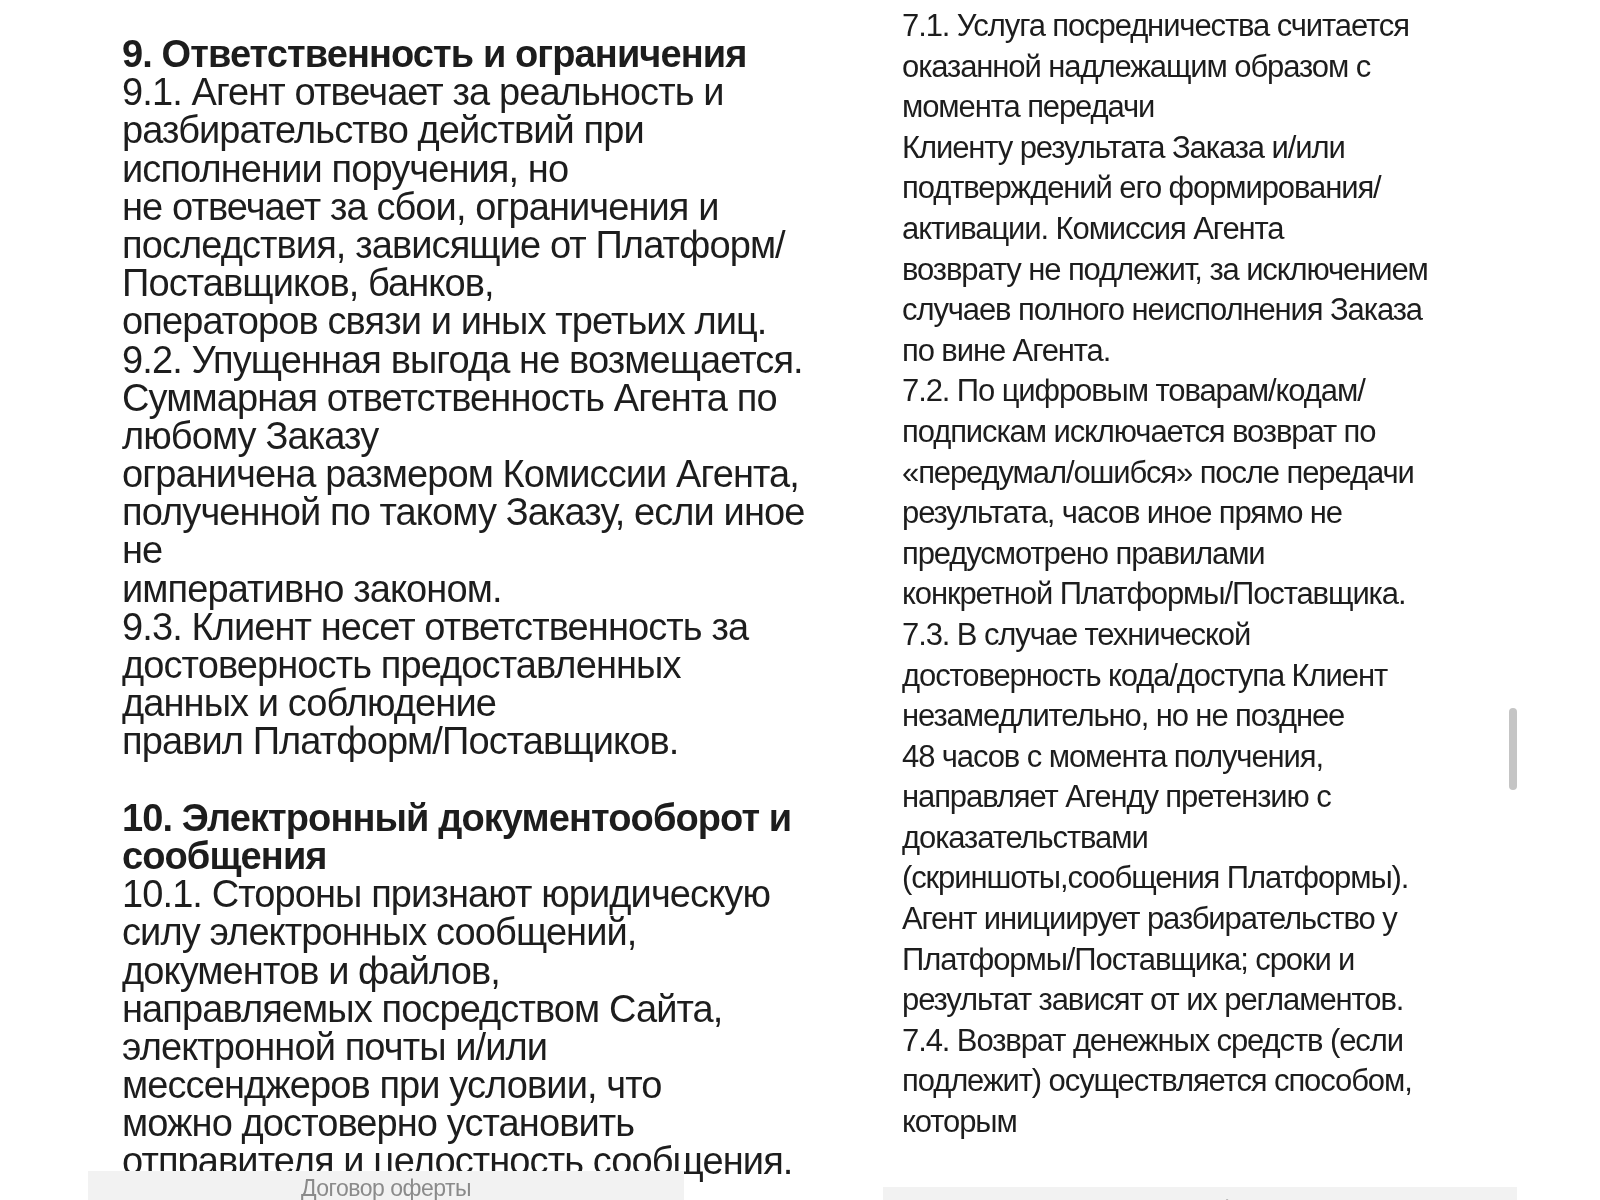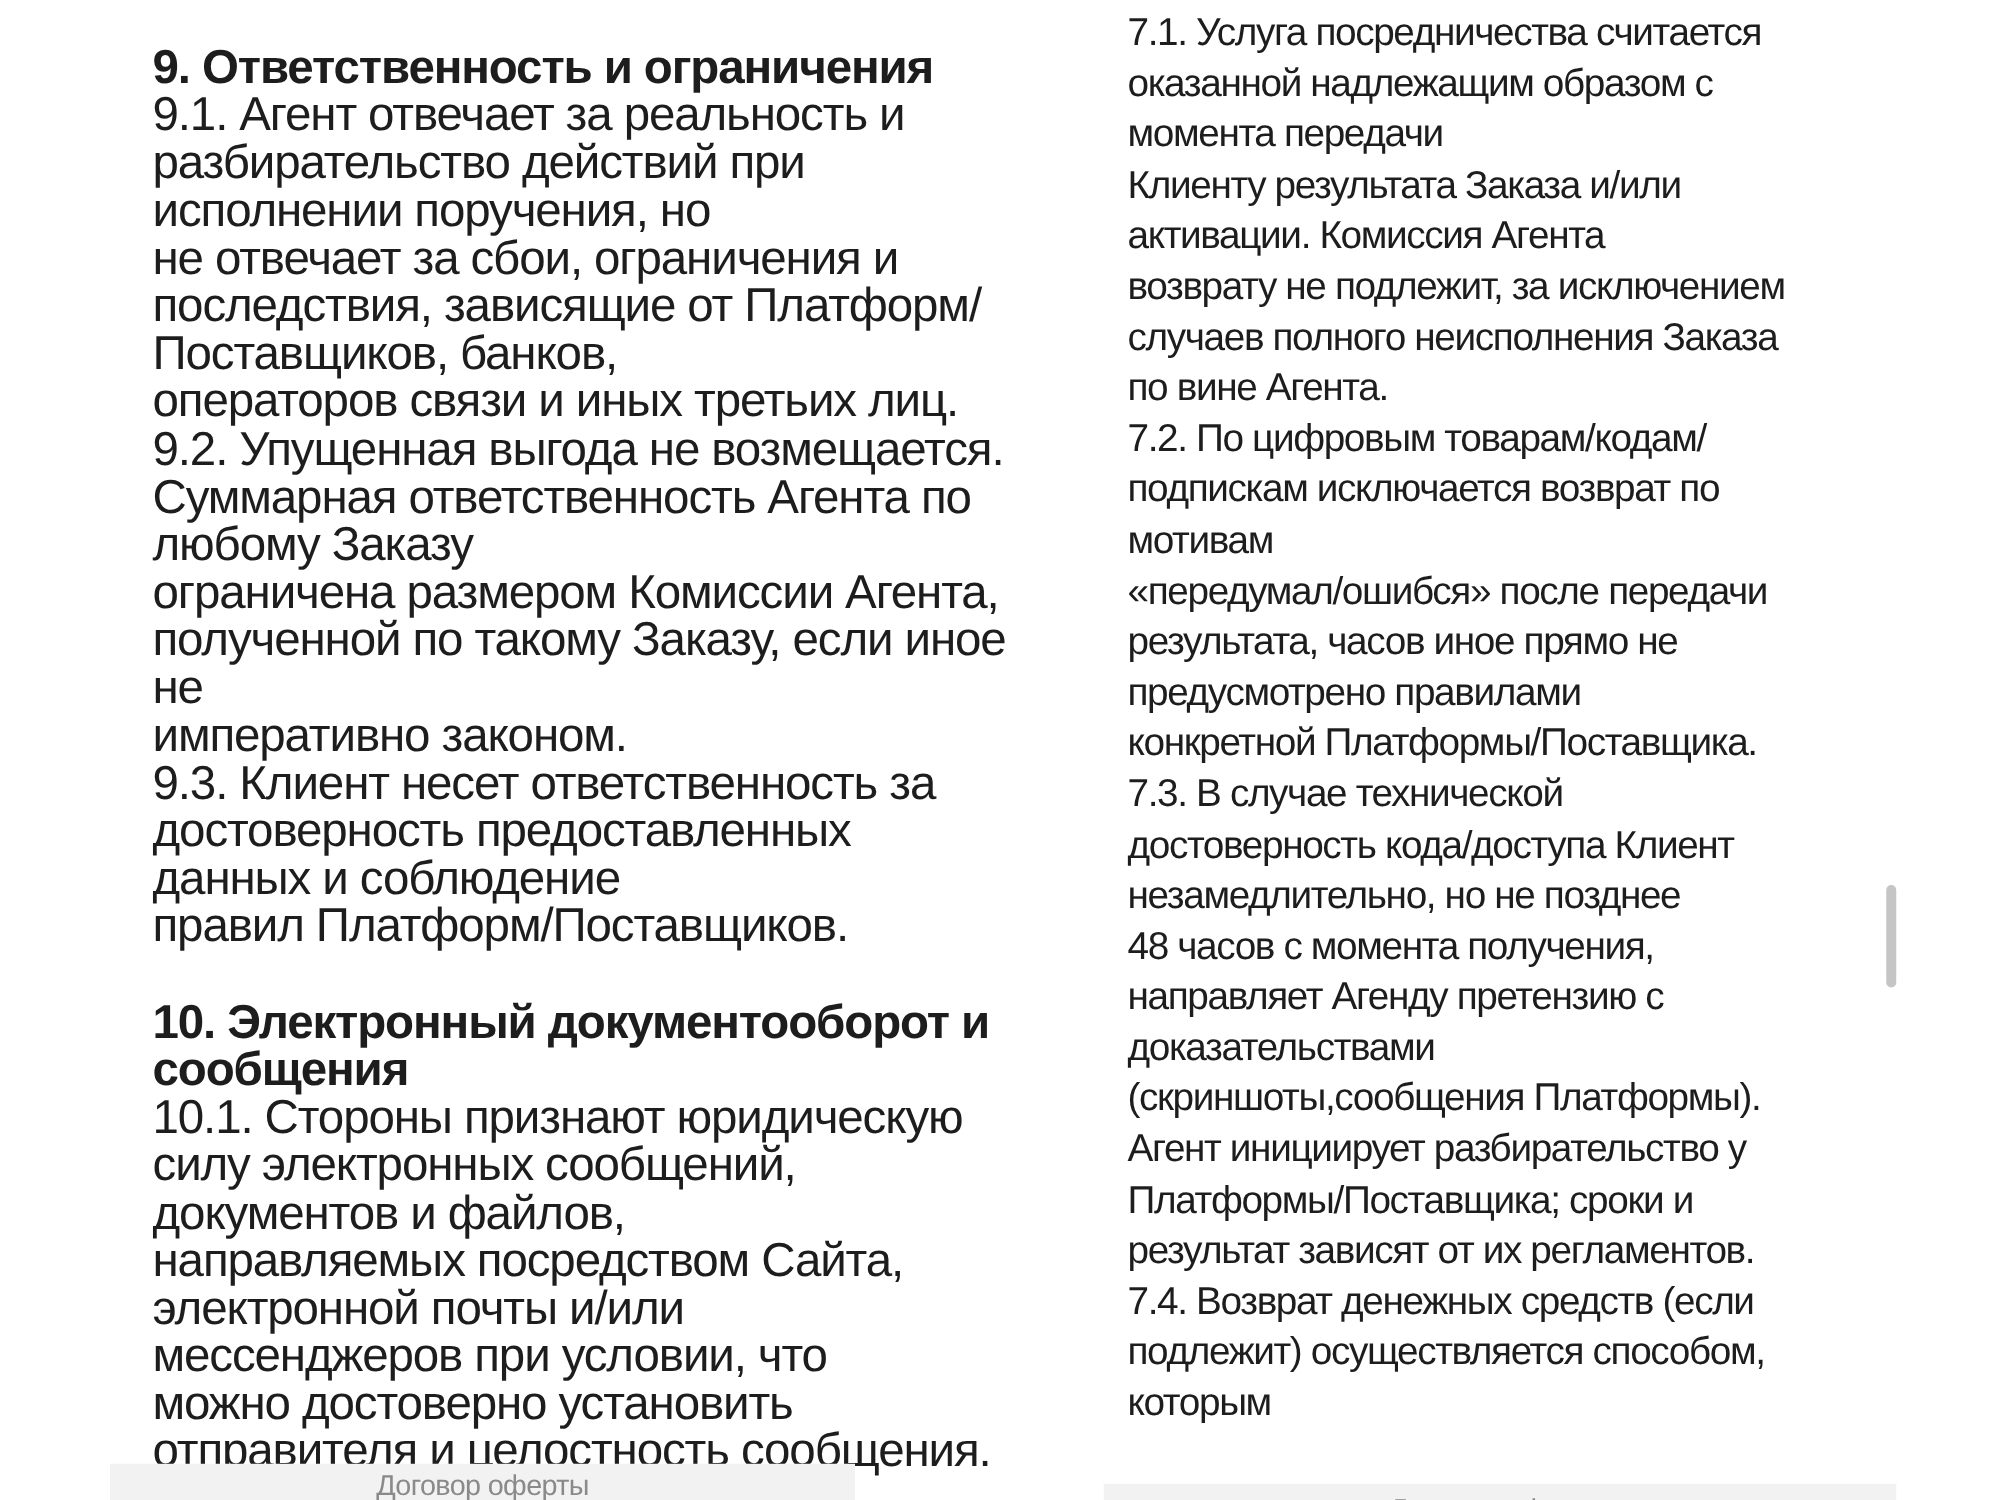--- a/index.html
+++ b/index.html
@@ -80,27 +80,27 @@
       <span class="footer-label">Договор оферты</span>
     </div>
   </section>
 
   <section class="page page-right">
     <div class="textcol textcol-right">
         <div class="line">7.1. Услуга посредничества считается</div>
         <div class="line">оказанной надлежащим образом с</div>
         <div class="line">момента передачи</div>
         <div class="line">Клиенту результата Заказа и/или</div>
+        <div class="line">подтверждений его формирования/</div>
         <div class="line">активации. Комиссия Агента</div>
         <div class="line">возврату не подлежит, за исключением</div>
         <div class="line">случаев полного неисполнения Заказа</div>
         <div class="line">по вине Агента.</div>
         <div class="line">7.2. По цифровым товарам/кодам/</div>
         <div class="line">подпискам исключается возврат по</div>
-        <div class="line">мотивам</div>
         <div class="line">«передумал/ошибся» после передачи</div>
         <div class="line">результата, часов иное прямо не</div>
         <div class="line">предусмотрено правилами</div>
         <div class="line">конкретной Платформы/Поставщика.</div>
         <div class="line">7.3. В случае технической</div>
         <div class="line">достоверность кода/доступа Клиент</div>
         <div class="line">незамедлительно, но не позднее</div>
         <div class="line">48 часов с момента получения,</div>
         <div class="line">направляет Агенду претензию с</div>
         <div class="line">доказательствами</div>

